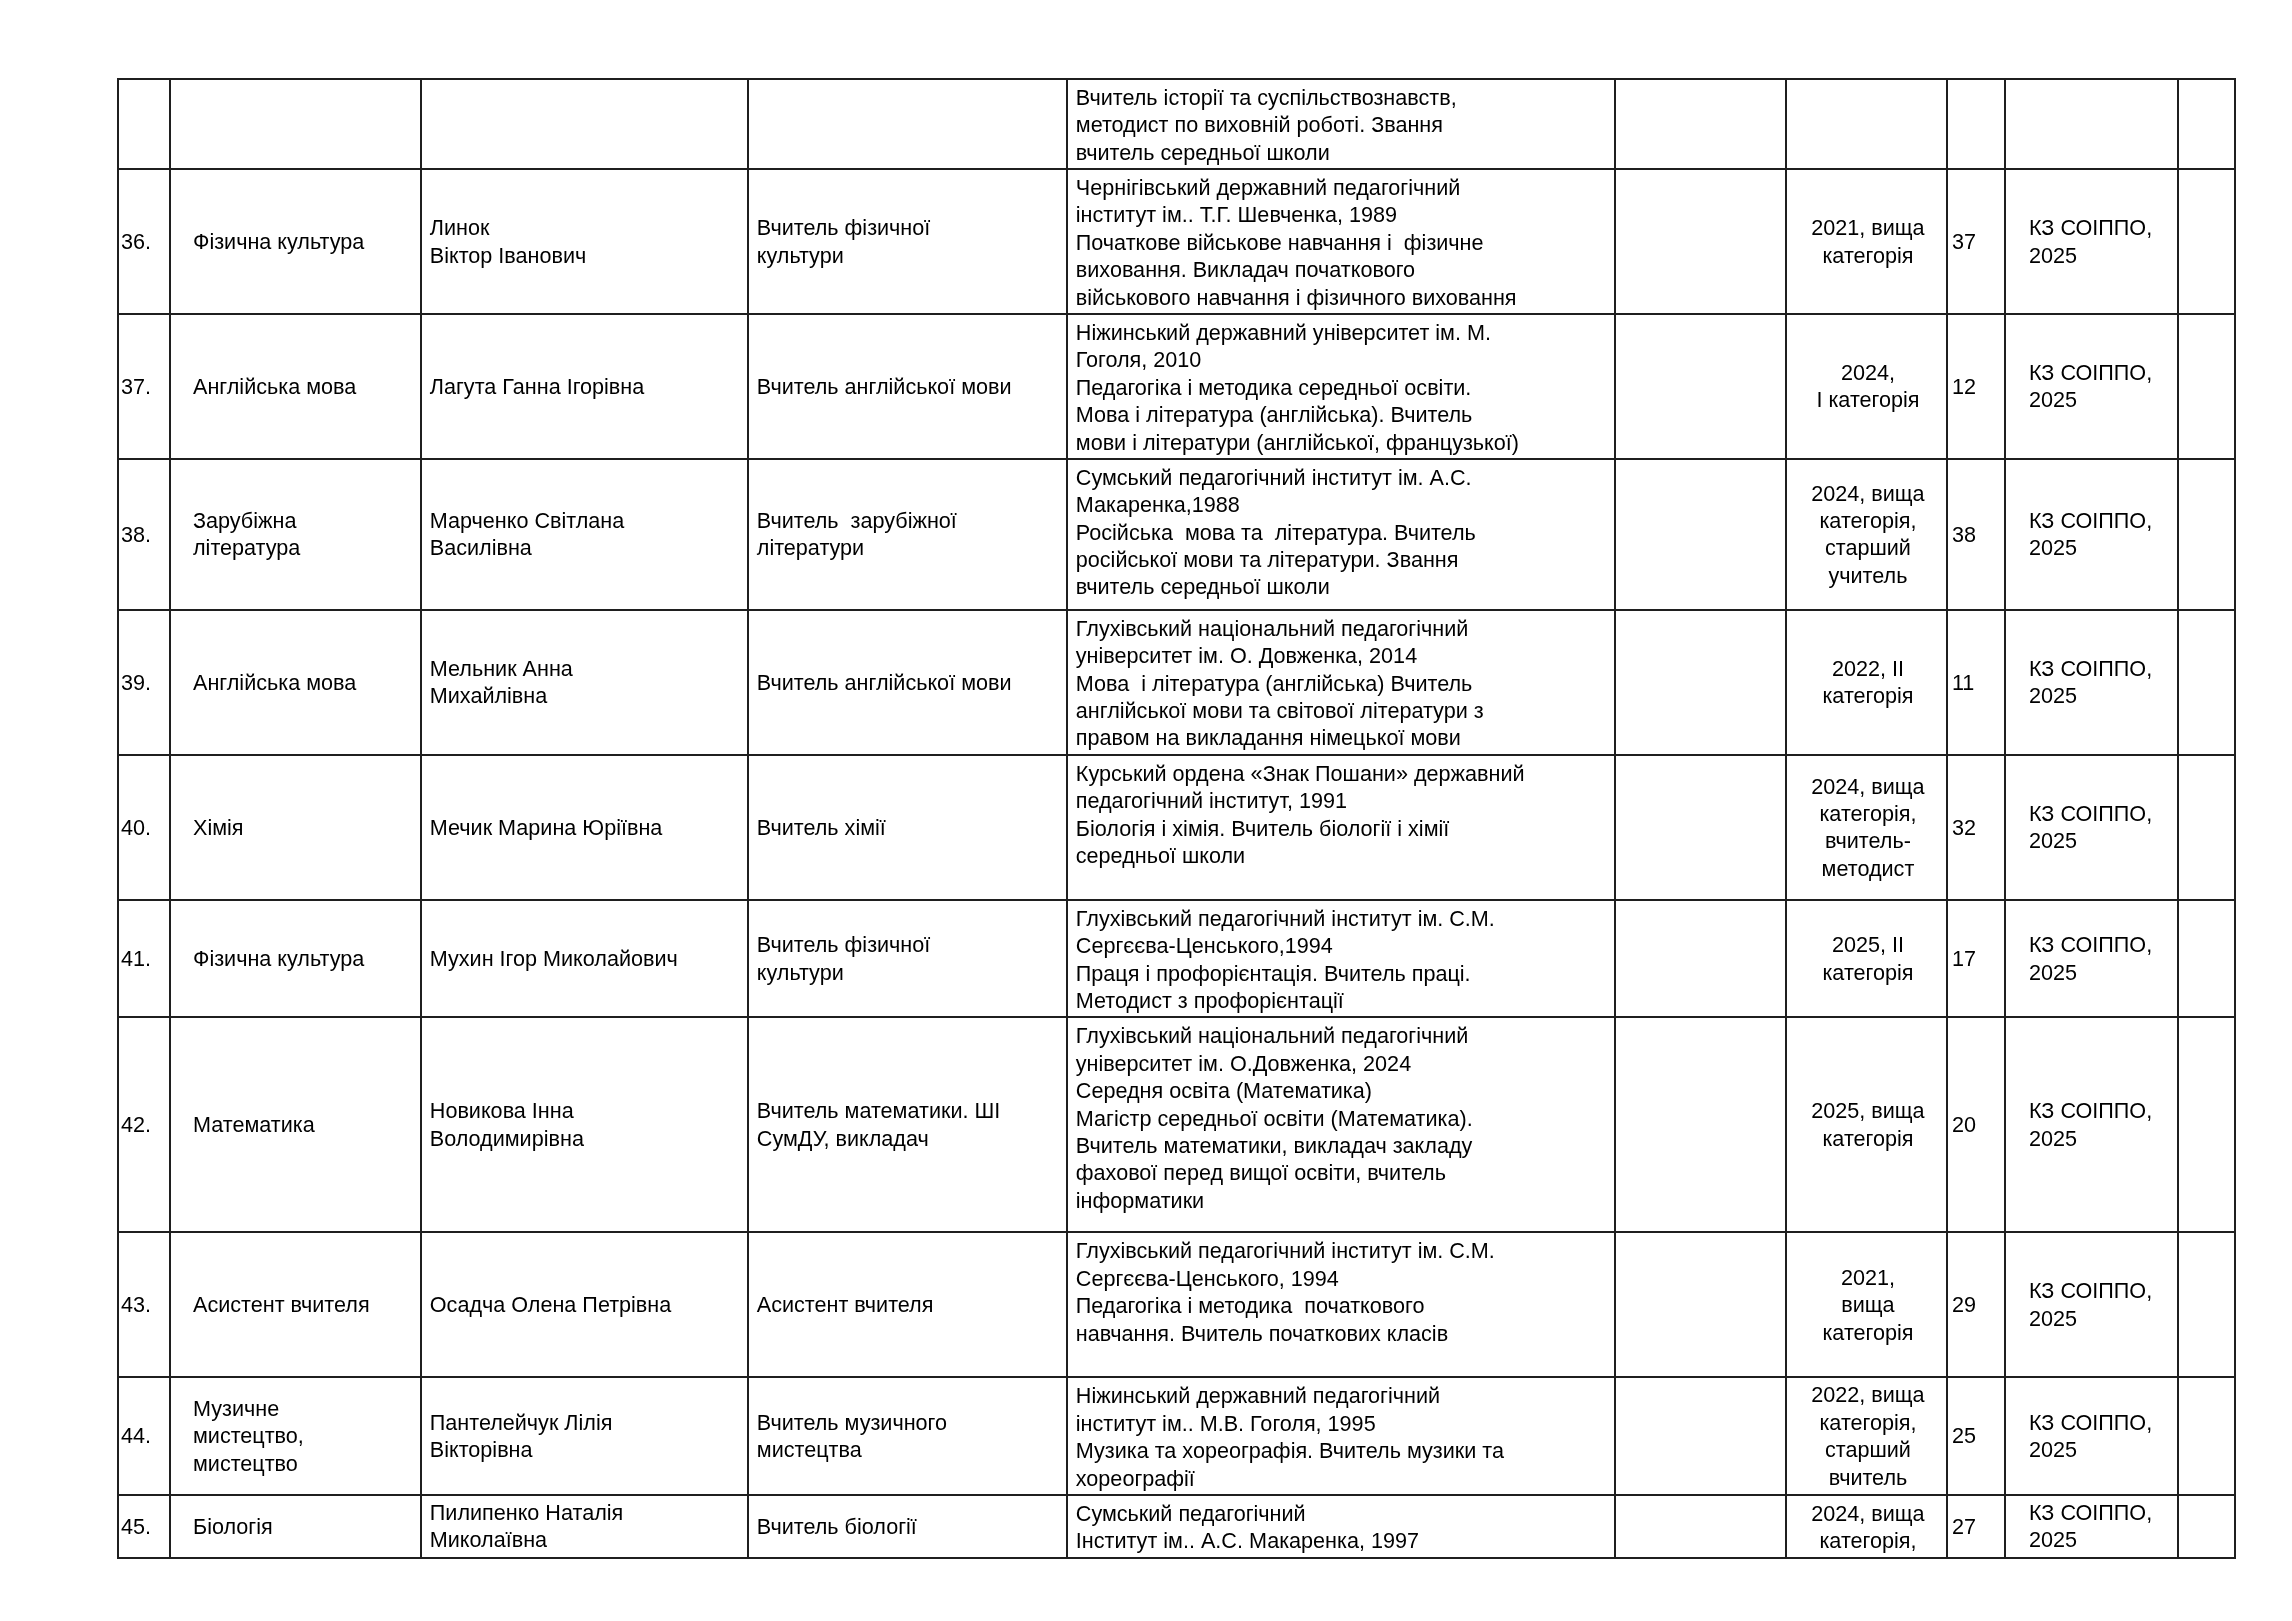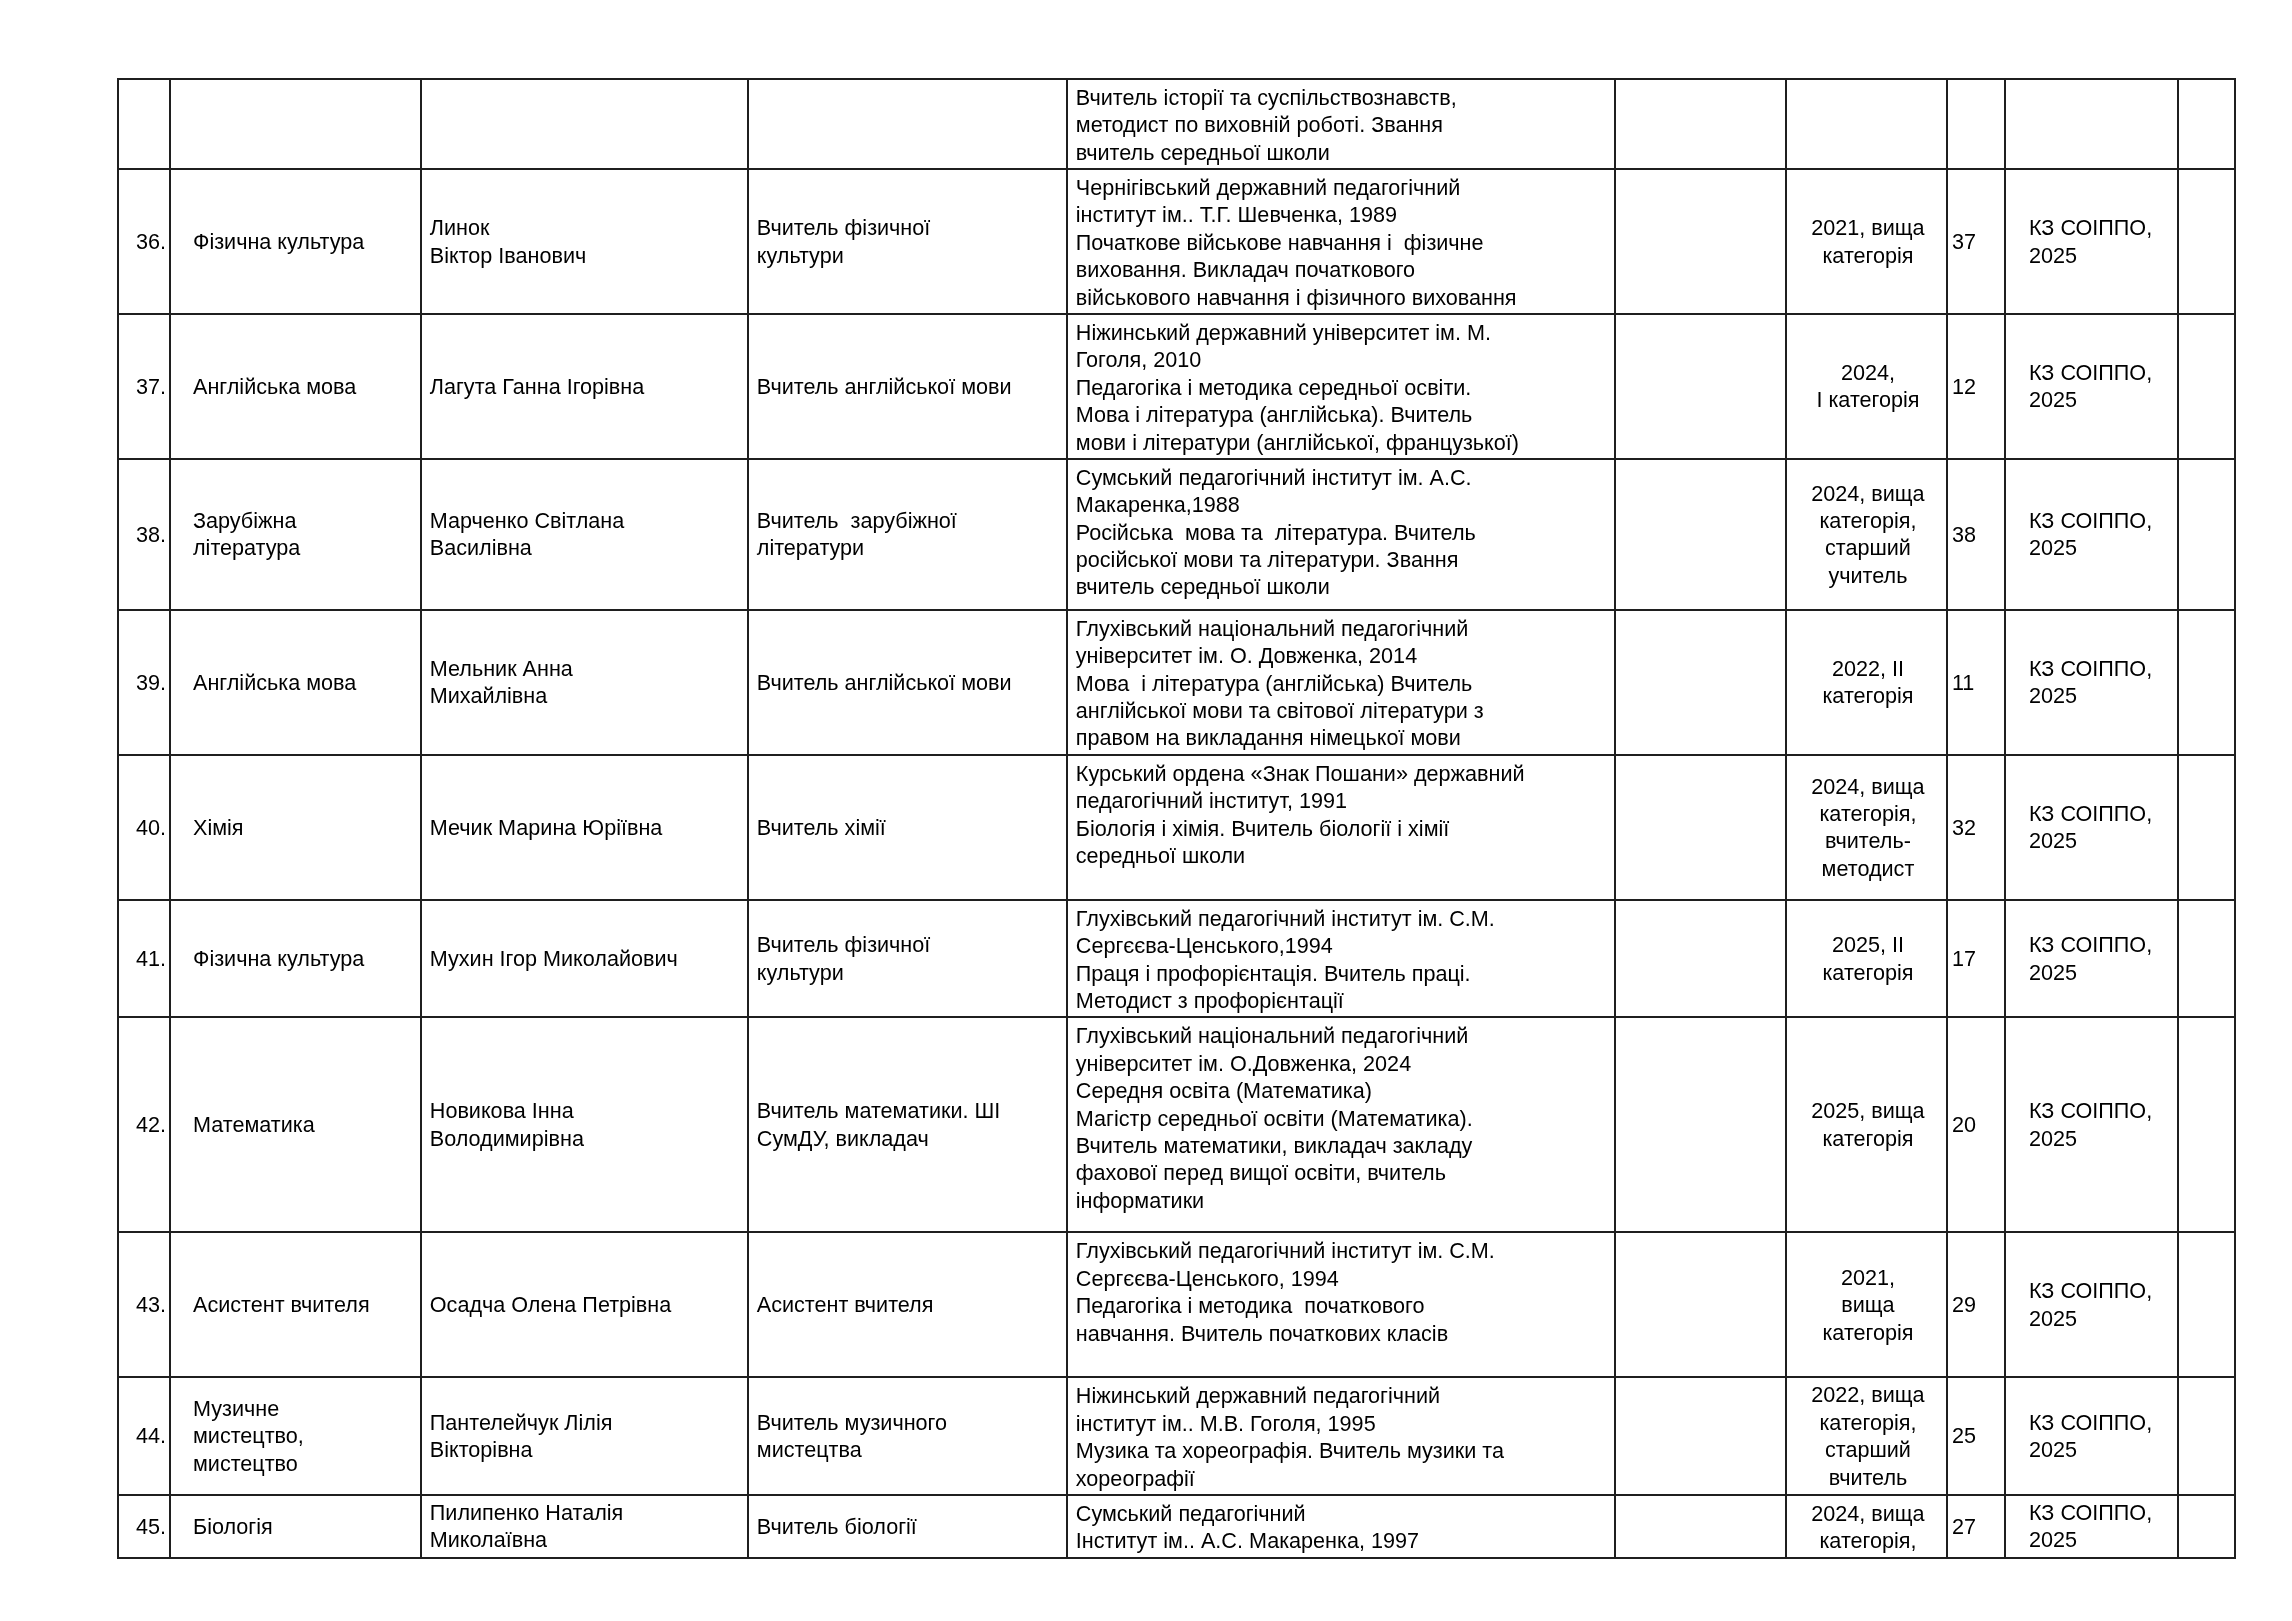--- a/index.html
+++ b/index.html
@@ -33,21 +33,21 @@
     vertical-align:middle;
     font-size:21.6px;
     line-height:27.4px;
     overflow:hidden;
   }
   td .txt{
     white-space:pre-wrap;
     display:block;
   }
   td.c-num{
-    text-align:right;
+    text-align:left;
     padding-right:3px;
     padding-left:2px;
   }
   td.c-subj{
     padding-left:22px;
   }
   td.c-edu{
     vertical-align:top;
     padding-top:3.9px;
   }

